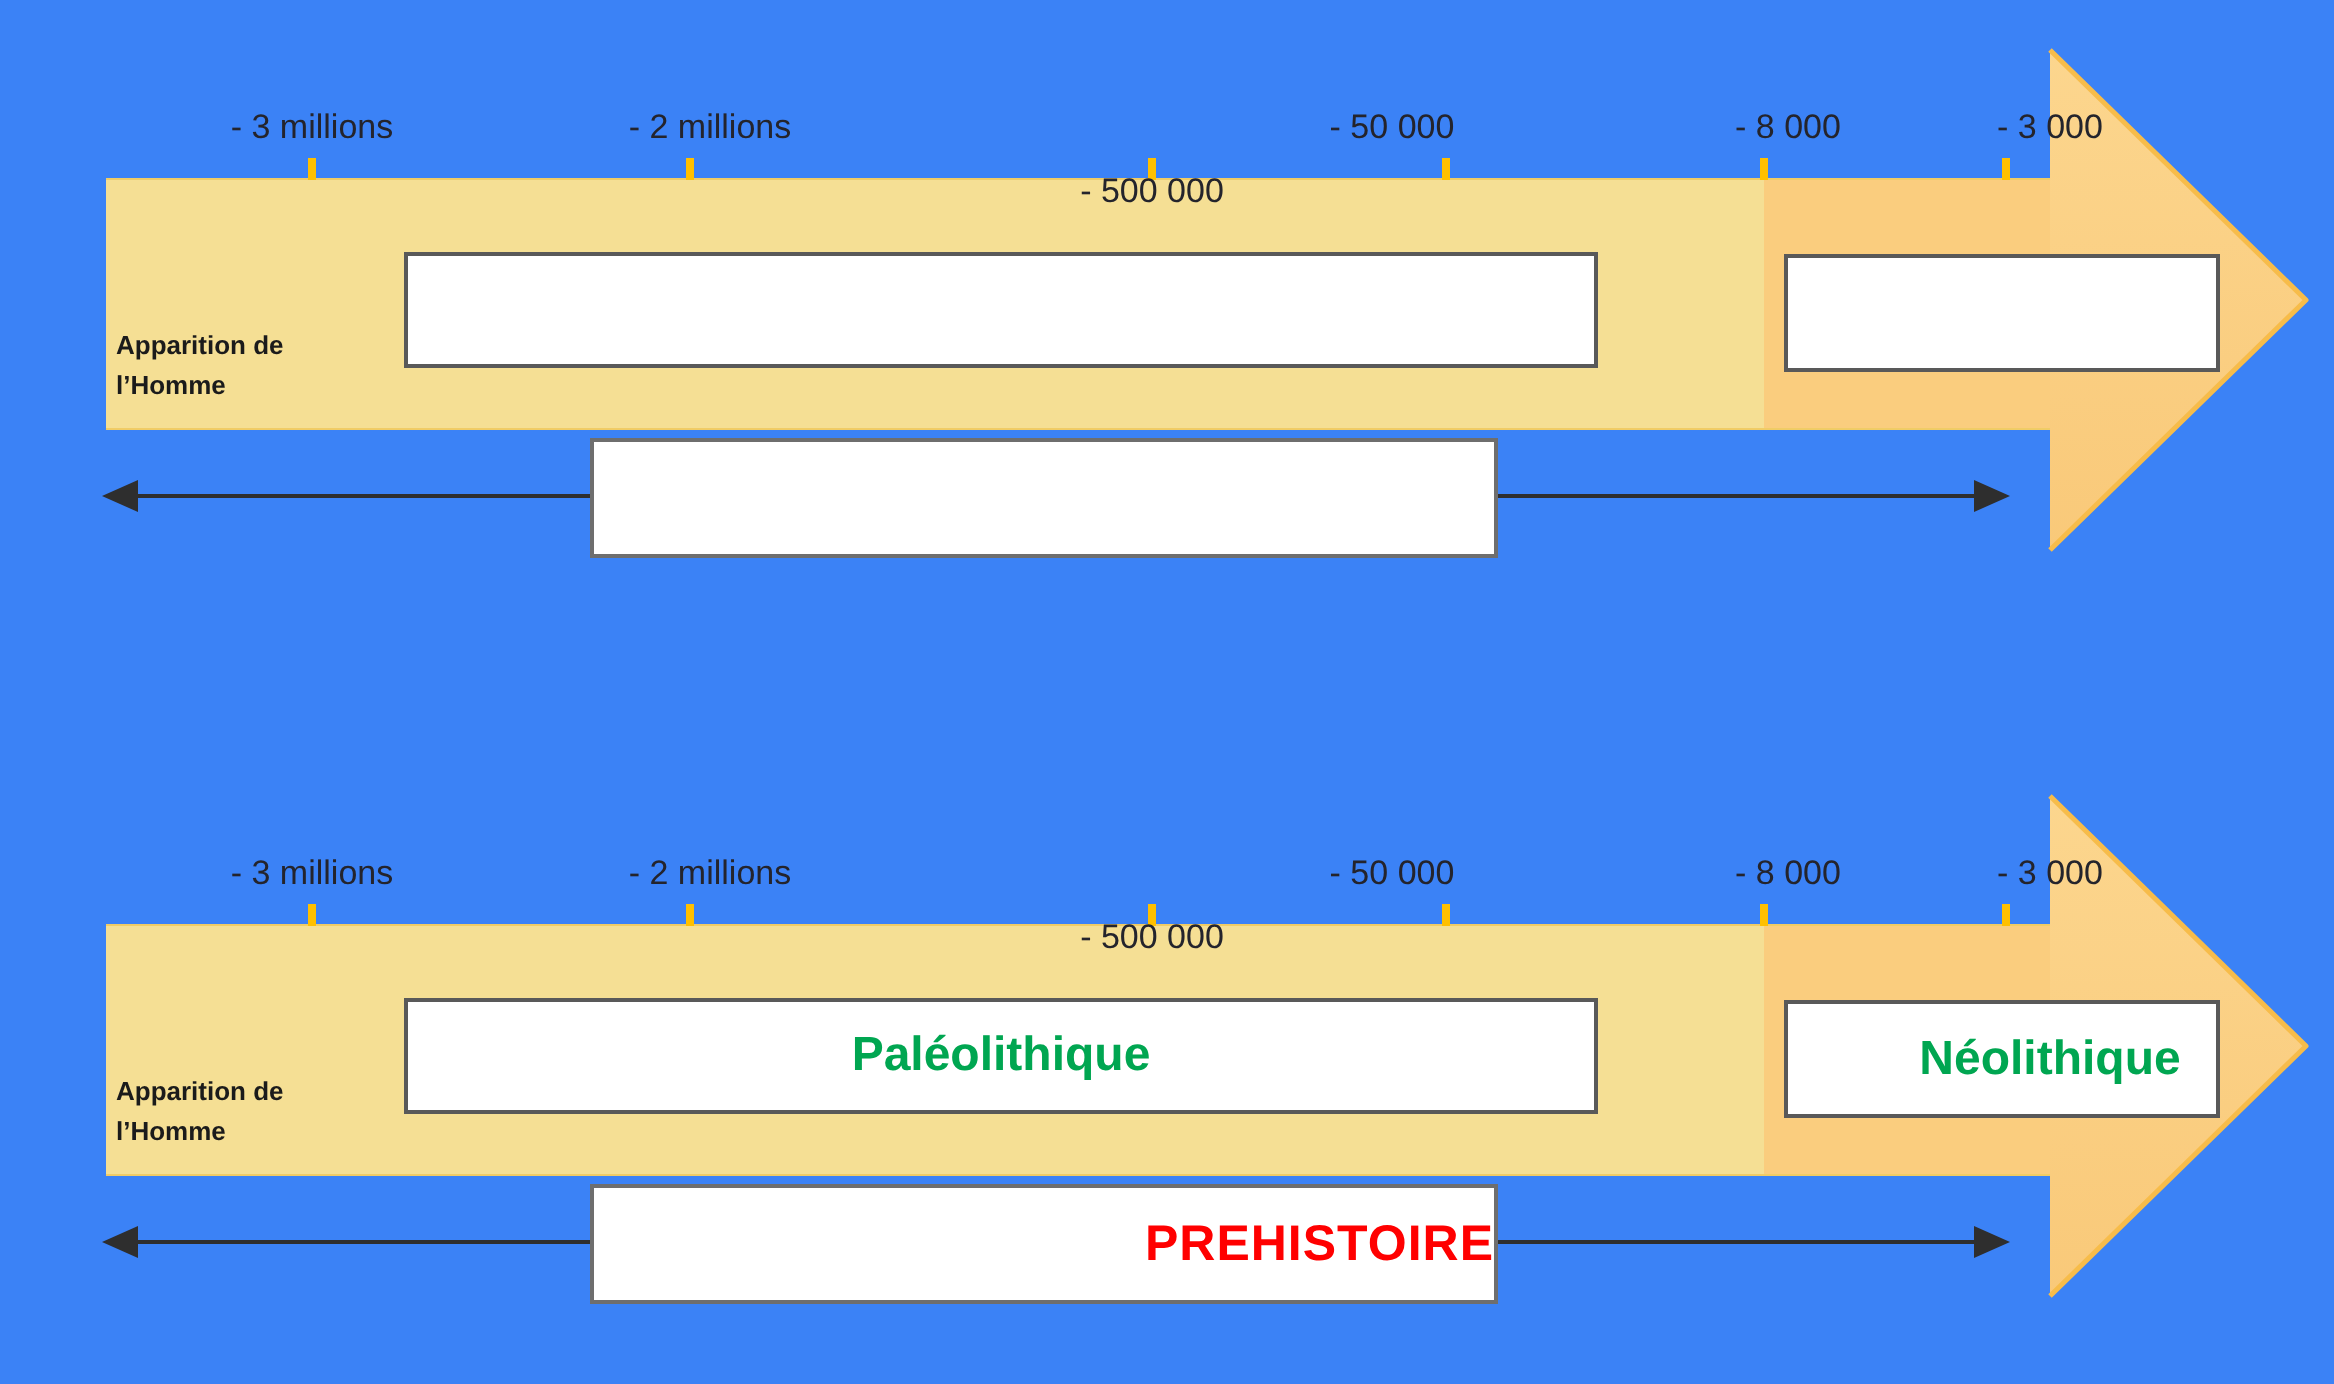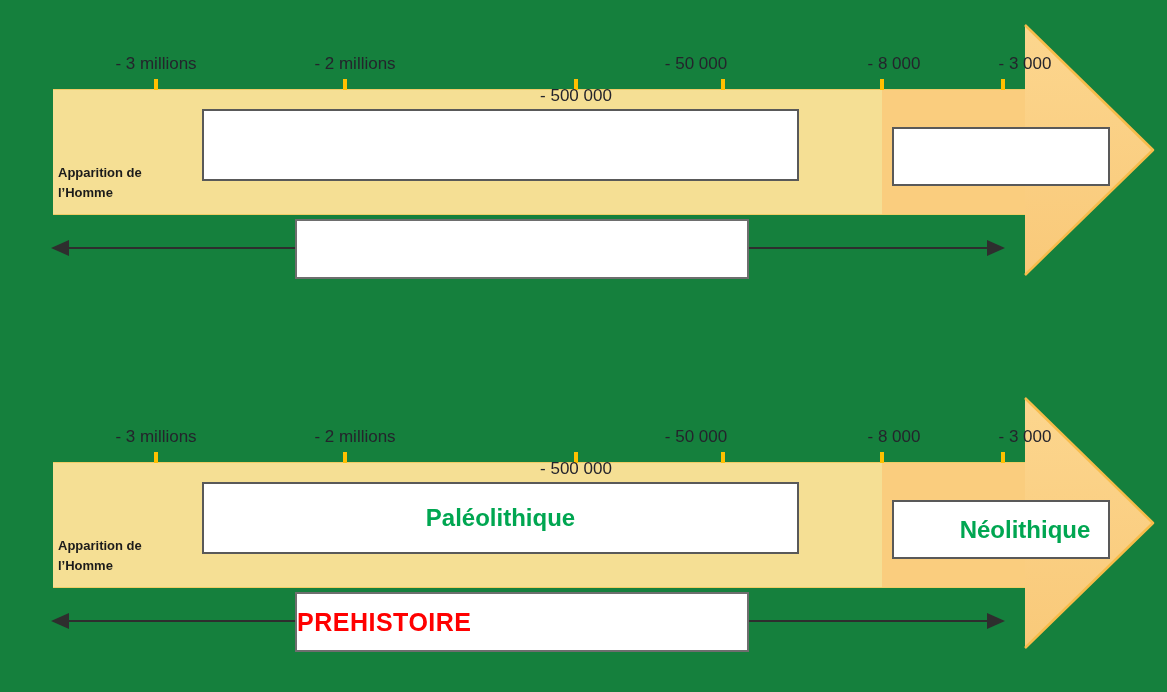--- a/index.html
+++ b/index.html
@@ -1,17 +1,17 @@
 <!DOCTYPE html>
 <html><head>
 <meta charset="utf-8">
 <style>
   html,body{margin:0;padding:0;background:#ffffff;}
   .canvas{
-    position:relative;width:1167px;height:692px;background:#15803d;
+    position:relative;width:1167px;height:692px;background:#3b82f6;
     font-family:"Liberation Sans",sans-serif;overflow:hidden;
   }
   .timeline{position:absolute;left:0;width:1167px;height:346px;}
   .tl-top{top:0;}
   .tl-bottom{top:373px;}
 
   .band{
     position:absolute;left:53px;top:89px;width:972px;height:126px;
     background:linear-gradient(to right,#F5DF94 0px,#F5DF94 829px,#FACD7E 829px,#FACD7E 100%);
     border-top:1px solid #F0CC66;border-bottom:1px solid #F0CC66;
@@ -34,33 +34,33 @@
 
   .apparition{
     position:absolute;left:58px;top:163px;width:140px;
     font-size:13px;font-weight:600;color:#1B1B1B;line-height:1.5;
   }
 
   .era-box{
     position:absolute;background:#ffffff;border:2px solid #595959;
     box-sizing:border-box;display:flex;align-items:center;justify-content:center;
   }
-  .paleo-box{left:202px;top:109px;width:597px;height:72px;text-align:right;}
+  .paleo-box{left:202px;top:126px;width:597px;height:58px;text-align:right;}
   .neo-box{left:892px;top:127px;width:218px;height:59px;padding-left:48px;}
   .era-text{font-size:24px;font-weight:bold;color:#00A651;white-space:nowrap;}
 
   .span-line{position:absolute;left:66px;top:247px;width:924px;height:2px;background:#2E2E2E;}
   .span-head{position:absolute;width:0;height:0;border-top:8px solid transparent;border-bottom:8px solid transparent;}
   .span-head-left{left:51px;top:240px;border-right:18px solid #2E2E2E;}
   .span-head-right{left:987px;top:240px;border-left:18px solid #2E2E2E;}
 
   .prehistoire-box{
     position:absolute;left:295px;top:219px;width:454px;height:60px;
     background:#ffffff;border:2px solid #6E6E6E;box-sizing:border-box;
-    display:flex;align-items:center;justify-content:flex-start;
+    display:flex;align-items:center;justify-content:flex-end;
   }
   .prehistoire-text{font-size:25px;font-weight:bold;color:#FF0000;letter-spacing:0.5px;white-space:nowrap;}
 </style>
 </head>
 <body>
 
 <div class="canvas">
 
   <section class="timeline tl-top">
     <div class="band"></div>

